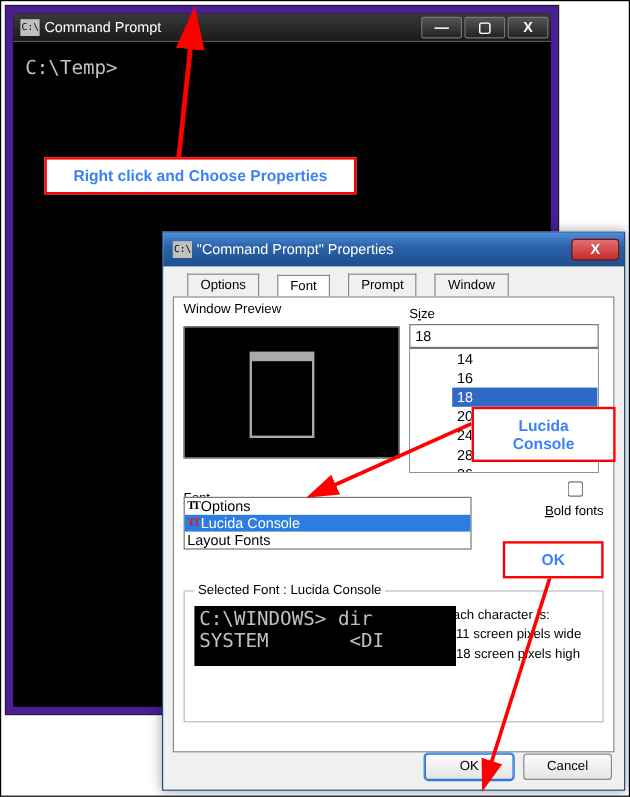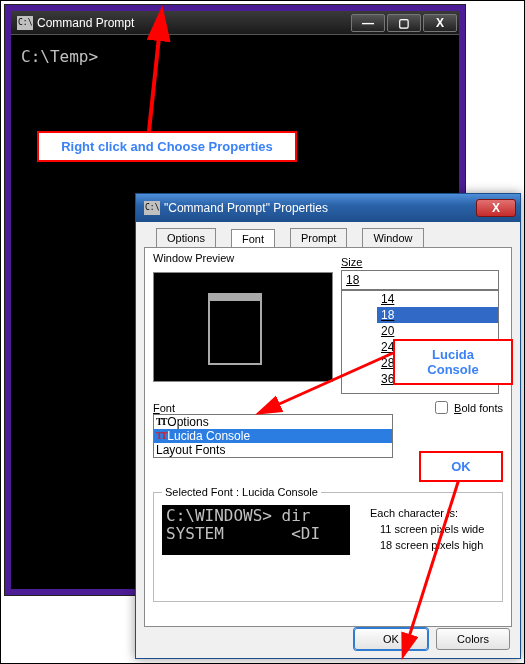--- a/index.html
+++ b/index.html
@@ -124,53 +124,53 @@
     background:#000; border:1px solid #888;
   }
   .preview-win {
     position:absolute; left:54px; top:20px; width:54px; height:72px;
     border:2px solid #aaa;
   }
   .preview-win::before{
     content:""; position:absolute; left:0; right:0; top:0; height:6px; background:#aaa;
   }
 
-  .size-group { position:absolute; left:196px; top:8px; width:158px;text-decoration:underline; }
+  .size-group { position:absolute; left:196px; top:8px; width:158px; }
   .size-value {
     width:100%; height:20px; background:#fff; border:1px solid #777;
     padding:2px 4px; font-size:12px; margin-top:2px;
   }
   .size-list {
     width:100%; height:104px; background:#fff; border:1px solid #777;
     overflow-y:scroll; font-size:12px;
   }
   .size-item { padding:1px 4px;margin-left:35px; }
   .size-item.sel { background:#3169c6; color:#fff; }
 
   .font-label-row { position:absolute; left:8px; top:150px; width:350px; display:flex; align-items:center; }
   .font-list {
     position:absolute; left:8px; top:166px; width:240px; height:44px;
     background:#fff; border:1px solid #777; font-size:12px;
   }
   .font-item { display:flex; align-items:center; padding:0px 2px; gap:2px; height:14px;}
   .font-item.sel { background:#2b7de1; color:#fff; }
   .tt-icon { font: 10px/1 serif; font-weight:bold; letter-spacing:-2px; }
   .tt-icon.col { color:#c23; }
-  .bold-check { margin-left:auto; display:flex; align-items:center; gap:3px; }
+  .bold-check { margin-left:auto; display:flex; align-items:center; gap:3px;flex-direction:column; }
   .bold-check input{ width:13px;height:13px; }
 
   .selected-group {
     position:absolute; left:8px; top:244px; right:8px; height:110px;
     border:1px solid #bbb; padding:14px 8px 8px 8px;
   }
   .selected-group .legend {
     position:absolute; left:8px; top:-7px; background:#fff; padding:0 3px; font-size:11px;
   }
   .sample-box {
-    position:absolute; left:8px; top:12px; width:188px; height:50px;
+    position:absolute; left:8px; top:12px; width:218px; height:50px;
     background:#000; color:#c0c0c0;
     font: 16px/18px "Lucida Console", Consolas, monospace;
     padding:2px 4px; overflow:hidden; white-space: pre;
   }
   .char-info { position:absolute; left:216px; top:12px; font-size:11px; line-height:16px;}
   .char-info .ind { padding-left:10px; }
 
   .dlg-buttons {
     position:absolute; right:10px; bottom:8px; display:flex; gap:8px;
   }
@@ -232,20 +232,21 @@
       <div class="label" style="position:absolute;left:8px;top:4px;">Window Preview</div>
       <div class="preview">
         <div class="preview-win"></div>
       </div>
 
       <div class="size-group">
         <div class="label"><span>S</span><span class="ul">i</span><span>ze</span></div>
         <div class="size-value">18</div>
         <div class="size-list">
           <div class="size-item">14</div>
+          <div class="size-item">16</div>
           <div class="size-item sel">18</div>
           <div class="size-item">20</div>
           <div class="size-item">24</div>
           <div class="size-item">28</div>
           <div class="size-item">36</div>
 
         </div>
       </div>
 
       <div class="font-label-row">
@@ -278,15 +279,15 @@
           <div>Each character is:</div>
           <div class="ind">11 screen pixels wide</div>
           <div class="ind">18 screen pixels high</div>
         </div>
       </div>
     </div>
   </div>
 
   <div class="dlg-buttons">
     <div class="btn default">OK</div>
-    <div class="btn">Colors</div>
+    <div class="btn">Cancel</div>
   </div>
 </div>
 
 </body></html>

